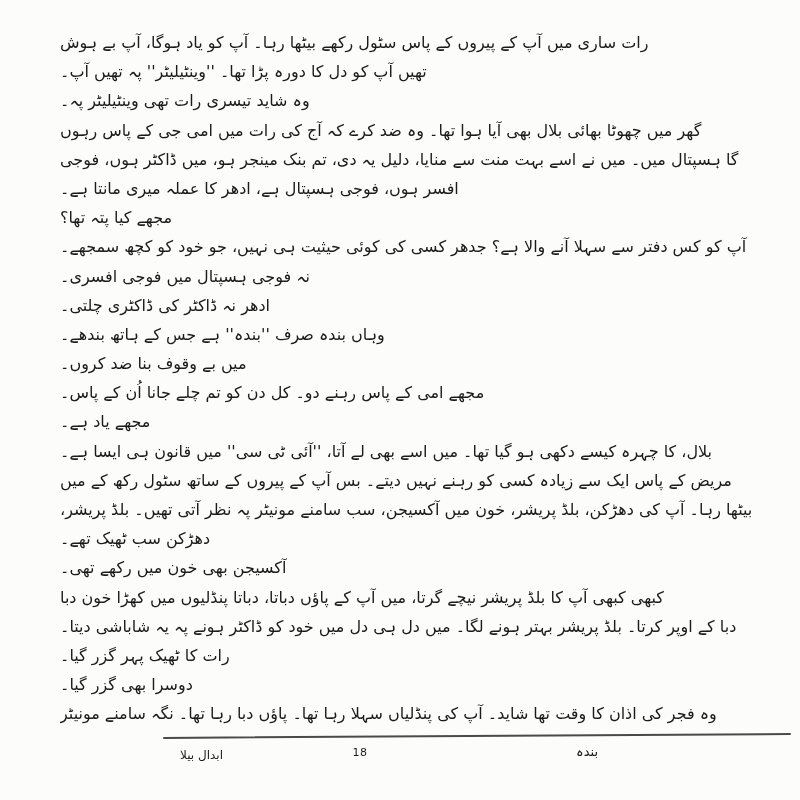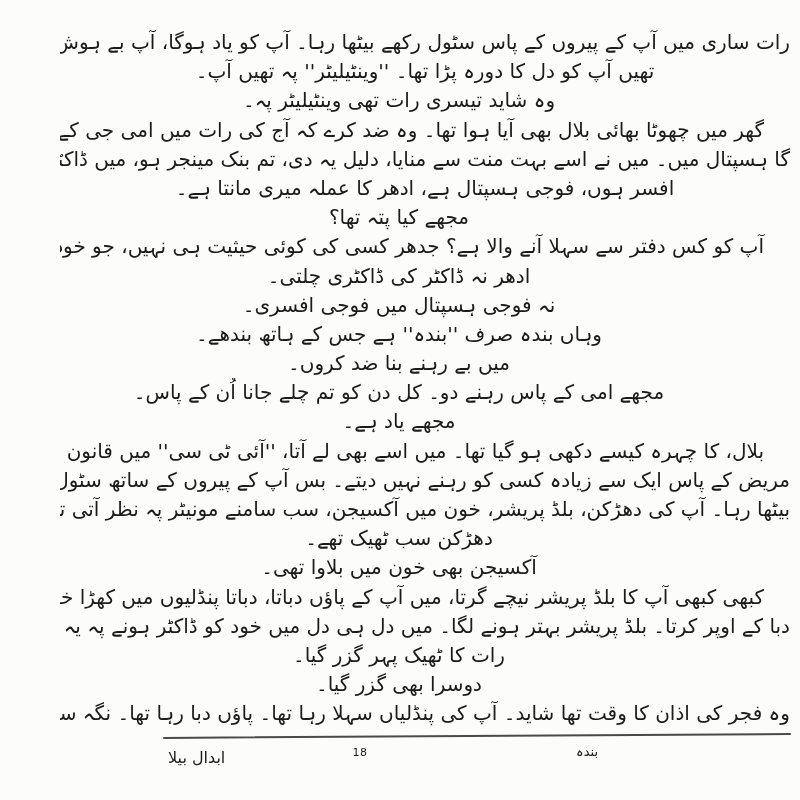--- a/index.html
+++ b/index.html
@@ -8,22 +8,22 @@
     background:#fcfcfa;
     font-family:"DejaVu Sans",sans-serif;
     color:#1b1b1b;
   }
   .text-block{
     position:absolute;top:28px;left:60px;right:10px;
     direction:rtl;
   }
   .line{
     height:29.2px;line-height:29.2px;
-    font-size:20px;
-    text-align:center;
+    font-size:16px;
+    text-align:left;
     white-space:nowrap;
     overflow:hidden;
   }
   
   .fit{}
   
   .para{padding-right:26px;}
   
   .dialog{padding-right:52px;}
   
@@ -36,49 +36,49 @@
   }
   .footer-book-title{
     position:absolute;right:202px;top:744px;
     font-size:13px;direction:rtl;
   }
   .footer-page-number{
     position:absolute;left:340px;top:746px;width:40px;
     text-align:center;font-size:11px;letter-spacing:.5px;
   }
   .footer-author{
-    position:absolute;left:168px;top:748px;
-    font-size:16px;direction:rtl;
+    position:absolute;left:180px;top:748px;
+    font-size:12px;direction:rtl;
   }
 </style>
 </head>
 <body>
 
 <div class="page">
 
   <div class="text-block">
     <div class="line fit" style="word-spacing: 0px;">رات ساری میں آپ کے پیروں کے پاس سٹول رکھے بیٹھا رہا۔ آپ کو یاد ہوگا، آپ بے ہوش</div>
     <div class="line cont">تھیں آپ کو دل کا دورہ پڑا تھا۔ ''وینٹیلیٹر'' پہ تھیں آپ۔</div>
     <div class="line dialog">وہ شاید تیسری رات تھی وینٹیلیٹر پہ۔</div>
     <div class="line para fit" style="word-spacing: 0px;">گھر میں چھوٹا بھائی بلال بھی آیا ہوا تھا۔ وہ ضد کرے کہ آج کی رات میں امی جی کے پاس رہوں</div>
     <div class="line fit" style="word-spacing: 0px;">گا ہسپتال میں۔ میں نے اسے بہت منت سے منایا، دلیل یہ دی، تم بنک مینجر ہو، میں ڈاکٹر ہوں، فوجی</div>
     <div class="line cont">افسر ہوں، فوجی ہسپتال ہے، ادھر کا عملہ میری مانتا ہے۔</div>
     <div class="line dialog">مجھے کیا پتہ تھا؟</div>
     <div class="line para fit" style="word-spacing: 0px;">آپ کو کس دفتر سے سہلا آنے والا ہے؟ جدھر کسی کی کوئی حیثیت ہی نہیں، جو خود کو کچھ سمجھے۔</div>
+    <div class="line dialog">نہ فوجی ہسپتال میں فوجی افسری۔</div>
     <div class="line dialog">ادھر نہ ڈاکٹر کی ڈاکٹری چلتی۔</div>
-    <div class="line dialog">نہ فوجی ہسپتال میں فوجی افسری۔</div>
     <div class="line dialog">وہاں بندہ صرف ''بندہ'' ہے جس کے ہاتھ بندھے۔</div>
-    <div class="line dialog">میں بے رہنے بنا ضد کروں۔</div>
+    <div class="line dialog">میں بے وقوف بنا ضد کروں۔</div>
     <div class="line dialog">مجھے امی کے پاس رہنے دو۔ کل دن کو تم چلے جانا اُن کے پاس۔</div>
     <div class="line dialog">مجھے یاد ہے۔</div>
     <div class="line para fit" style="word-spacing: 0px;">بلال، کا چہرہ کیسے دکھی ہو گیا تھا۔ میں اسے بھی لے آتا، ''آئی ٹی سی'' میں قانون ہی ایسا ہے۔</div>
     <div class="line fit" style="word-spacing: 0px;">مریض کے پاس ایک سے زیادہ کسی کو رہنے نہیں دیتے۔ بس آپ کے پیروں کے ساتھ سٹول رکھ کے میں</div>
     <div class="line fit" style="word-spacing: 0px;">بیٹھا رہا۔ آپ کی دھڑکن، بلڈ پریشر، خون میں آکسیجن، سب سامنے مونیٹر پہ نظر آتی تھیں۔ بلڈ پریشر،</div>
     <div class="line dialog">دھڑکن سب ٹھیک تھے۔</div>
-    <div class="line dialog">آکسیجن بھی خون میں بلاوا تھی۔</div>
+    <div class="line dialog">آکسیجن بھی خون میں رکھے تھی۔</div>
     <div class="line para fit" style="word-spacing: 0px;">کبھی کبھی آپ کا بلڈ پریشر نیچے گرتا، میں آپ کے پاؤں دباتا، دباتا پنڈلیوں میں کھڑا خون دبا</div>
     <div class="line cont">دبا کے اوپر کرتا۔ بلڈ پریشر بہتر ہونے لگا۔ میں دل ہی دل میں خود کو ڈاکٹر ہونے پہ یہ شاباشی دیتا۔</div>
     <div class="line dialog">رات کا ٹھیک پہر گزر گیا۔</div>
     <div class="line dialog">دوسرا بھی گزر گیا۔</div>
     <div class="line fit" style="word-spacing: 0px;">وہ فجر کی اذان کا وقت تھا شاید۔ آپ کی پنڈلیاں سہلا رہا تھا۔ پاؤں دبا رہا تھا۔ نگہ سامنے مونیٹر</div>
   </div>
 
   <div class="footer-rule"></div>
 
   <div class="footer-book-title">بندہ</div>

